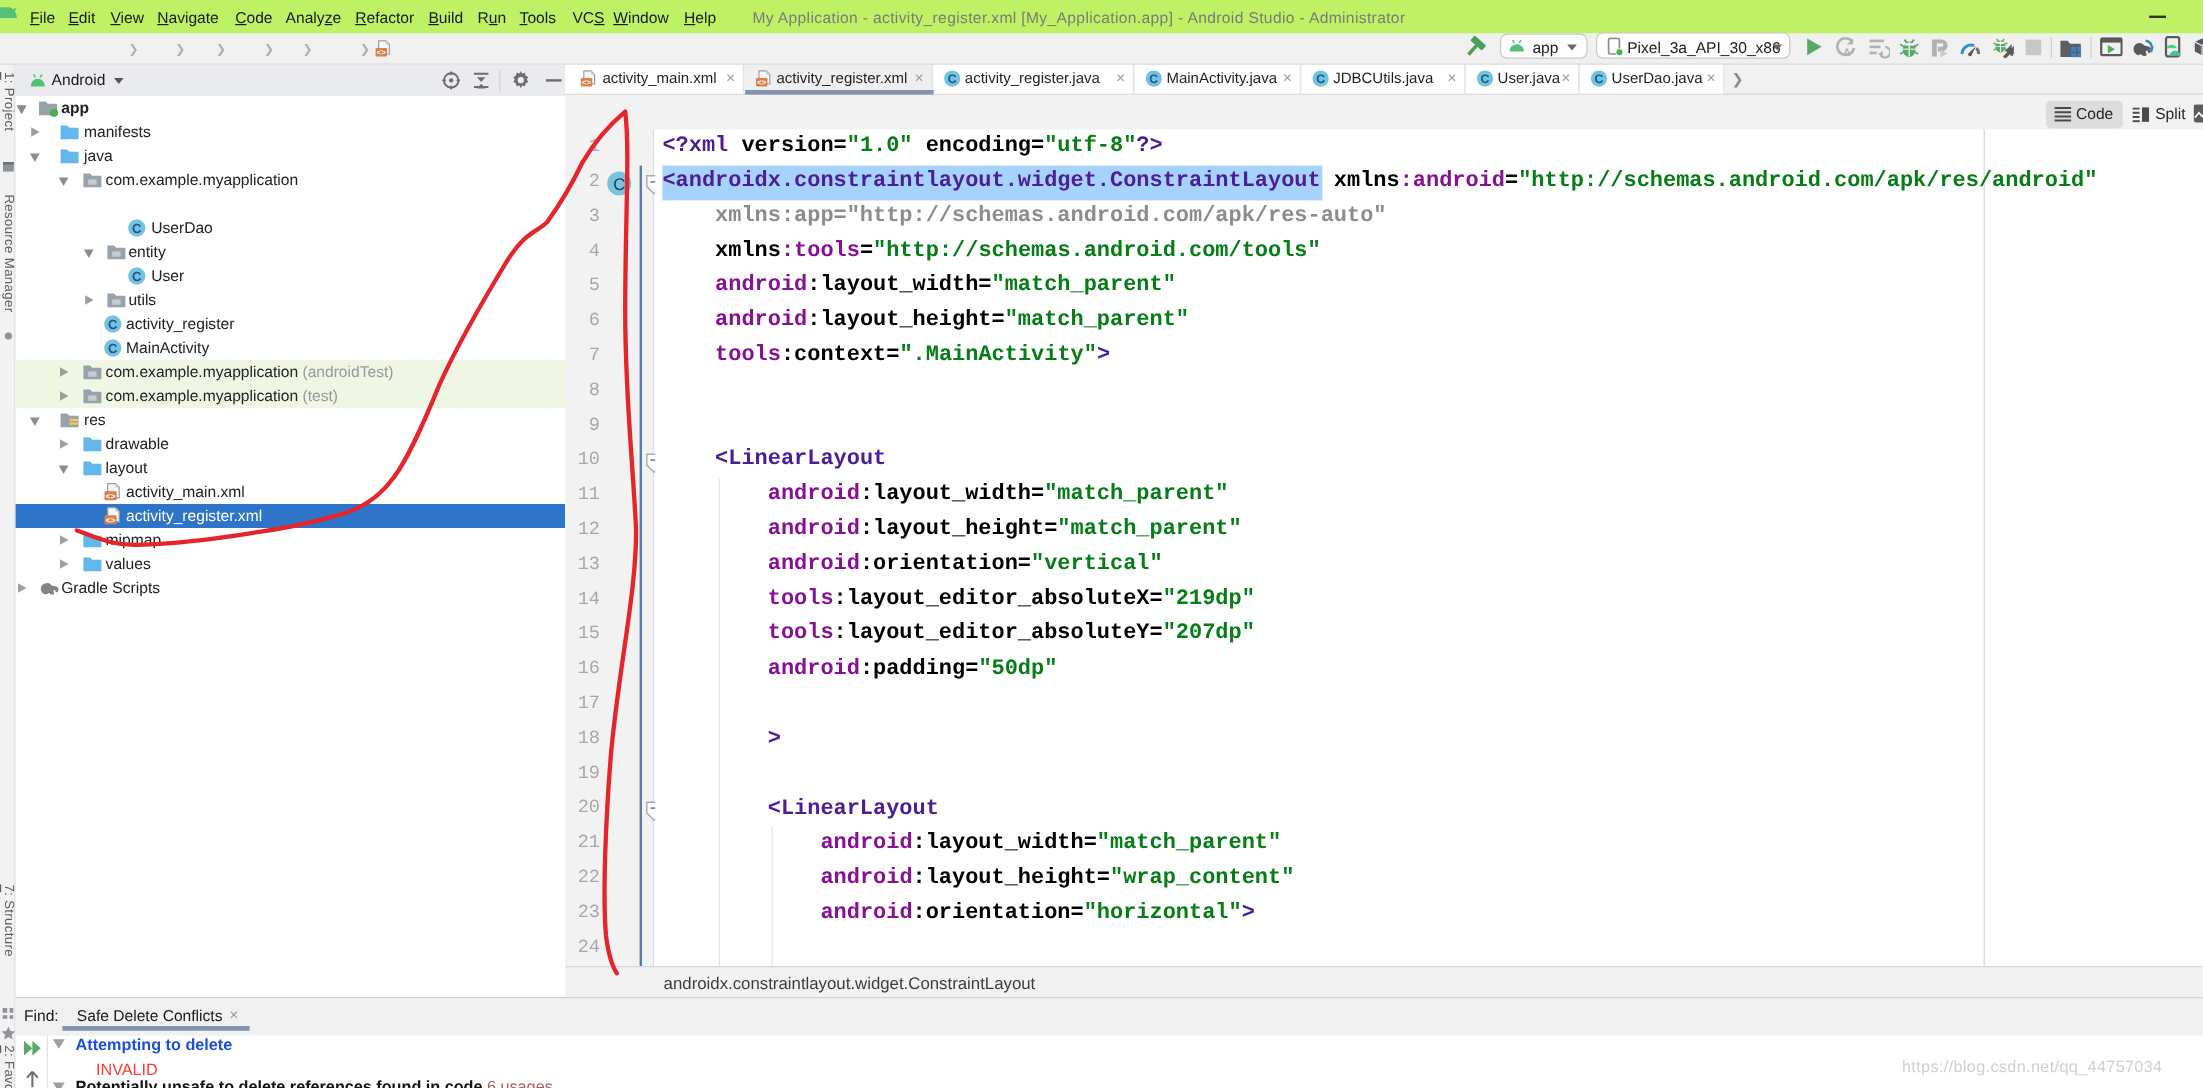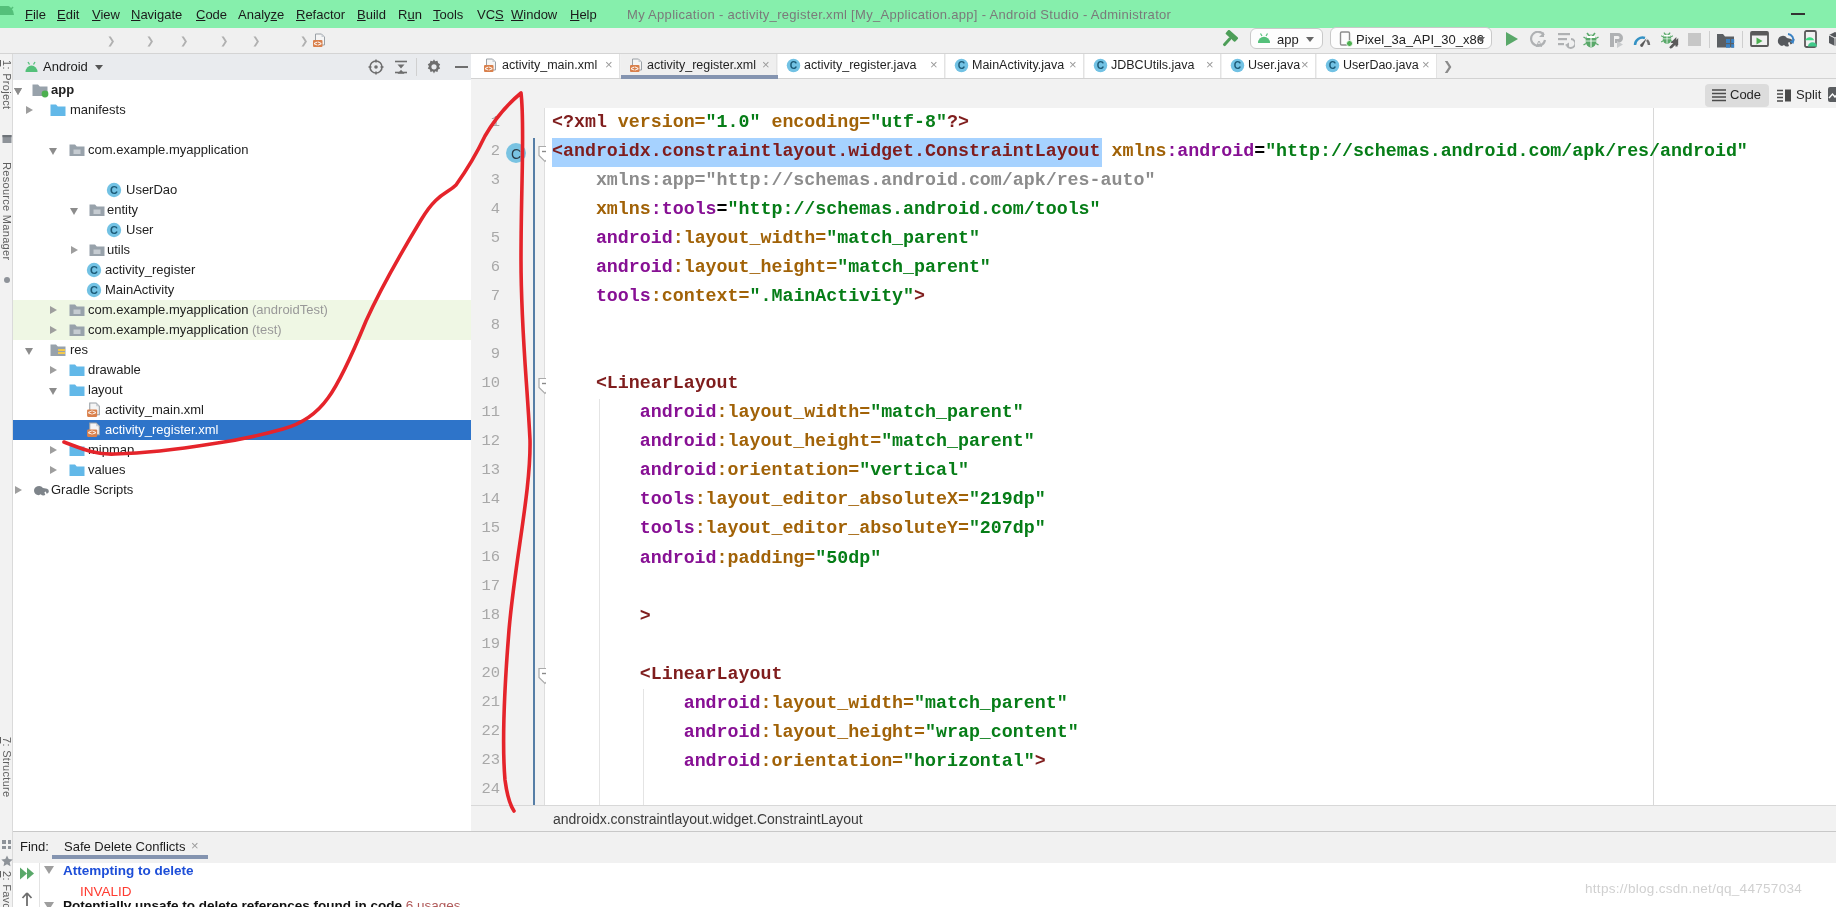--- a/index.html
+++ b/index.html
@@ -1,19 +1,19 @@
 <!DOCTYPE html>
 <html><head>
 <meta charset="utf-8">
 <style>
 * { margin:0; padding:0; box-sizing:border-box; }
 html,body { width:1836px; height:907px; overflow:hidden; background:#fff;
   font-family:"Liberation Sans", sans-serif; }
 .abs { position:absolute; }
-#titlebar { position:absolute; left:0; top:0; width:1836px; height:28px; background:#86efac; }
+#titlebar { position:absolute; left:0; top:0; width:1836px; height:28px; background:#bef264; }
 .menu { position:absolute; top:7px; font-size:13px; color:#1b1b1b; }
 #title { position:absolute; left:627px; top:7px; font-size:13px; color:#7a7a7a; letter-spacing:0.3px; }
 #navbar { position:absolute; left:0; top:28px; width:1836px; height:26px; background:#F0F0F0; border-bottom:1px solid #D4D4D4; }
 .crumb { position:absolute; top:5px; font-size:13px; color:#262626;margin-top:32px; }
 .chev { position:absolute; top:5px; font-size:10px; color:#B0B0B0; }
 #stripe { position:absolute; left:0; top:54px; width:13px; height:853px; background:#F2F2F2; border-right:1px solid #DADADA; }
 .vlab { position:absolute; left:0px; width:13px; writing-mode:vertical-rl; font-size:11px; color:#5f5f5f; letter-spacing:0.3px; white-space:nowrap; }
 #tree { position:absolute; left:13px; top:54px; width:458px; height:777px; background:#fff; }
 #treehead { position:absolute; left:0; top:0; width:458px; height:26px; background:#E9EBEE; }
 .trow { position:absolute; left:0; width:458px; height:20px; font-size:13px; color:#222; }
@@ -26,21 +26,21 @@
 .arrow-d { position:absolute; top:8px; width:0; height:0; border-top:7px solid #8c8c8c; border-left:4.5px solid transparent; border-right:4.5px solid transparent; }
 #tabbar { position:absolute; left:471px; top:54px; width:1365px; height:25px; background:#F1F1F1; border-bottom:1px solid #D2D2D2; }
 .tab { position:absolute; top:0; height:24px; background:#fff; border-right:1px solid #E3E3E3; }
 .tab .tl { position:absolute; top:4px; font-size:12.5px; color:#1f1f1f; white-space:nowrap; }
 .tab .tx { position:absolute; top:4px; font-size:13px; color:#9a9a9a; }
 #edhead { position:absolute; left:471px; top:79px; width:1365px; height:29px; background:#F2F2F2; }
 #gutter { position:absolute; left:471px; top:108px; width:74px; height:697px; background:#F2F2F2; border-right:1px solid #DEDEDE; }
 .lno { position:absolute; left:0; width:29px; text-align:right; font-family:"Liberation Mono", monospace; font-size:15.5px; color:#A8A8A8; }
 #code { position:absolute; left:545.5px; top:108px; width:1290px; height:697px; background:#fff; }
 .cl { position:absolute; left:6.5px; height:29px; line-height:29px; font-family:"Liberation Mono", monospace; font-weight:bold; font-size:18.3px; white-space:pre; }
-.nv { color:#7f1d1d; } .at { color:#a16207; } .ns { color:#871094; } .vl { color:#067D17; } .gy { color:#8C8C8C; }
+.nv { color:#4c1d95; } .at { color:#000000; } .ns { color:#871094; } .vl { color:#067D17; } .gy { color:#8C8C8C; }
 #crumbbar { position:absolute; left:471px; top:805px; width:1365px; height:26px; background:#F2F2F2; border-top:1px solid #D8D8D8;text-align:center; }
 #findpanel { position:absolute; left:13px; top:831px; width:1823px; height:76px; background:#fff; border-top:1px solid #C8C8C8; }
 #findhead { position:absolute; left:0; top:0; width:1823px; height:31px; background:#F1F1F1; }
 </style>
 </head>
 <body>
 <div id="titlebar">
 <svg class="abs" style="left:0;top:6px" width="18" height="18" viewBox="0 0 18 18">
       <path d="M-6 9 a10 10 0 0 1 20 0 z" fill="#54C07A"></path>
       <line x1="1" y1="1" x2="4" y2="4.5" stroke="#54C07A" stroke-width="1.5"></line>
@@ -245,20 +245,27 @@
         <circle cx="4" cy="4" r="3.4" fill="#4CAF50"></circle>
       </svg>
       <span class="lbl" style="left:38px;font-weight:bold;">app</span>
     </div>
 <div class="trow" style="top:46px">
       <div class="arrow-r" style="left:13px"></div>
       <svg class="abs" style="left:37px;top:3px" width="16" height="14" viewBox="0 0 16 14">
         <path d="M0.5 1.5 h5.5 l1.8 2 h7.7 v9.5 h-15 z" fill="#62B8E8"></path>
       </svg>
       <span class="lbl" style="left:57px;">manifests</span>
+    </div>
+<div class="trow" style="top:66px">
+      <div class="arrow-d" style="left:12px"></div>
+      <svg class="abs" style="left:37px;top:3px" width="16" height="14" viewBox="0 0 16 14">
+        <path d="M0.5 1.5 h5.5 l1.8 2 h7.7 v9.5 h-15 z" fill="#62B8E8"></path>
+      </svg>
+      <span class="lbl" style="left:57px;">java</span>
     </div>
 <div class="trow" style="top:86px">
       <div class="arrow-d" style="left:36px"></div>
       <svg class="abs" style="left:56px;top:3px" width="16" height="14" viewBox="0 0 16 14">
         <path d="M0.5 1.5 h5.5 l1.8 2 h7.7 v9.5 h-15 z" fill="#98A2AB"></path>
         <rect x="4.5" y="6.5" width="7" height="4.5" fill="#C6CCD2"></rect>
       </svg>
       <span class="lbl" style="left:75px;">com.example.myapplication</span>
     </div>
 <div class="trow" style="top:126px">

